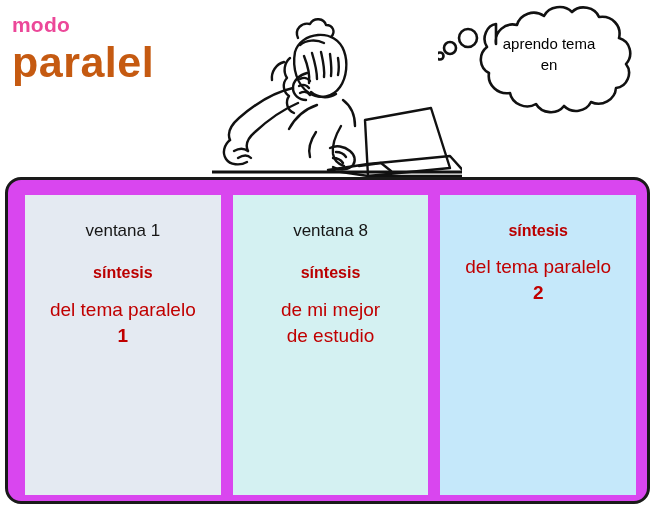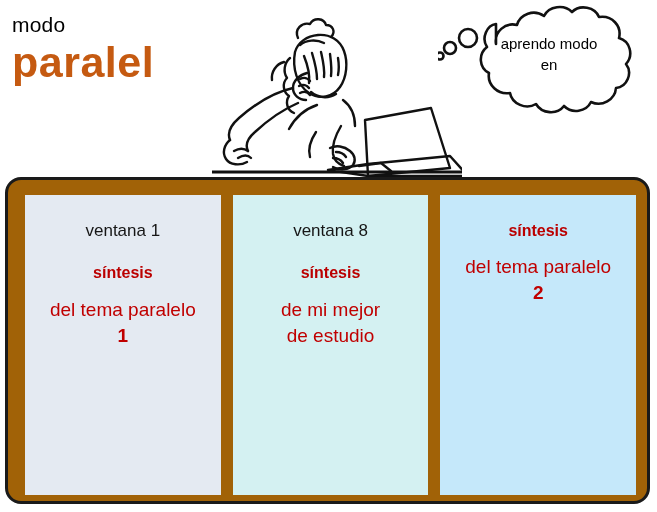--- a/index.html
+++ b/index.html
@@ -24,23 +24,24 @@
     height: 177px;
   }
   #title-block {
     position: absolute;
     left: 12px;
     top: 12px;
     width: 210px;
   }
   #title-modo {
     font-size: 21px;
-    color: #000000;
+    color: #ec4899;
     line-height: 1.2;
     letter-spacing: 0.2px;
+    font-weight: bold;
   }
   #title-paralel {
     font-size: 43px;
     font-weight: bold;
     color: #c55a11;
     line-height: 1.1;
     margin-top: 2px;
     letter-spacing: 0.5px;
   }
 
@@ -75,21 +76,21 @@
   
   #panel {
     position: absolute;
     left: 5px;
     top: 177px;
     width: 645px;
     height: 327px;
     border: 3px solid #1a1a1a;
     border-radius: 16px;
     box-sizing: border-box;
-    background: #a16207;
+    background: #d946ef;
   }
   #columns {
     position: absolute;
     left: 17px;
     top: 15px;
     width: 611px;
     height: 300px;
     display: flex;
     gap: 12px;
   }
@@ -212,21 +213,21 @@
                  c-7 9 -22 8 -28 -2
                  c-10 6 -24 0 -26 -11
                  c-12 2 -23 -8 -21 -20
                  c-10 -5 -11 -19 -2 -26
                  c-6 -9 0 -22 9 -23z"></path>
       </g>
     </svg>
   </div>
 
   <div id="bubble-text">
-    <div>aprendo  modo</div>
+    <div>aprendo  tema</div>
     <div>en</div>
   </div>
 </div>
 
 <div id="panel">
 
   <div id="columns">
 
     <div class="column" style="background:#e4eaf2">
       <div class="col-text">

